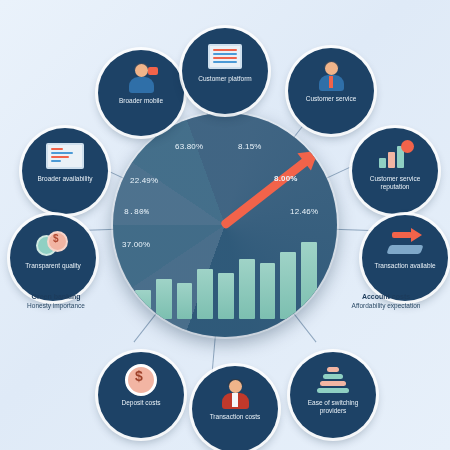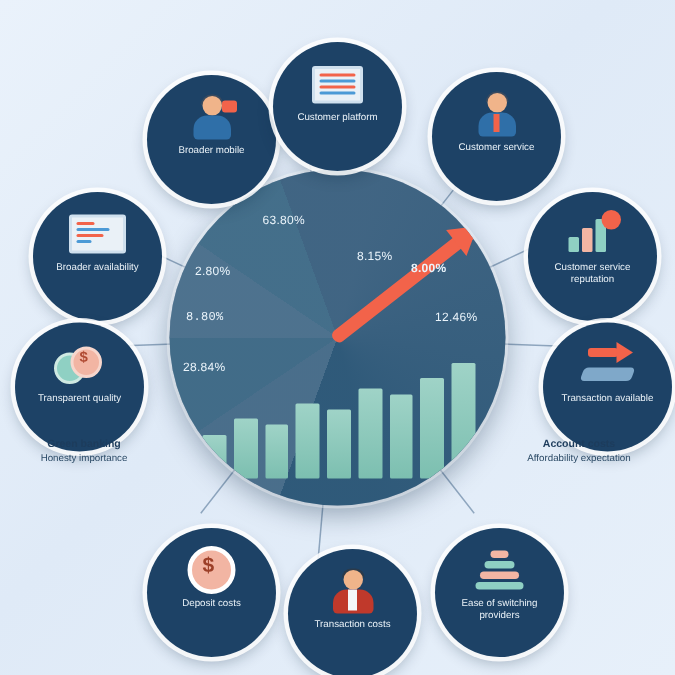--- a/index.html
+++ b/index.html
@@ -108,26 +108,26 @@
       <div class="bar" style="height:48%"></div>
       <div class="bar" style="height:62%"></div>
       <div class="bar" style="height:58%"></div>
       <div class="bar" style="height:70%"></div>
       <div class="bar" style="height:80%"></div>
     </div>
     <div class="arrow"></div>
   </div>
 
   <div class="pct" style="left:175px;top:142px;">63.80%</div>
-  <div class="pct" style="left:238px;top:142px;margin-top:24px;">8.15%</div>
-  <div class="pct" style="left:130px;top:176px;">2.80%</div>
+  <div class="pct" style="left:238px;top:142px;">8.15%</div>
+  <div class="pct" style="left:130px;top:176px;">22.49%</div>
   <div class="pct" style="left:274px;top:174px;font-weight:bold;">8.00%</div>
   <div class="pct" style="left:124px;top:207px;font-family:Liberation Mono, monospace;">8.80%</div>
   <div class="pct" style="left:290px;top:207px;">12.46%</div>
-  <div class="pct" style="left:122px;top:240px;">28.84%</div>
+  <div class="pct" style="left:122px;top:240px;">37.00%</div>
 
   <div class="node" style="left:98px;top:50px;">
     <div class="glyph">
       <div class="person">
           <div class="hair"></div>
           <div class="head"></div>
           <div class="body"></div>
           <div class="bub"></div>
         </div>
     </div>

